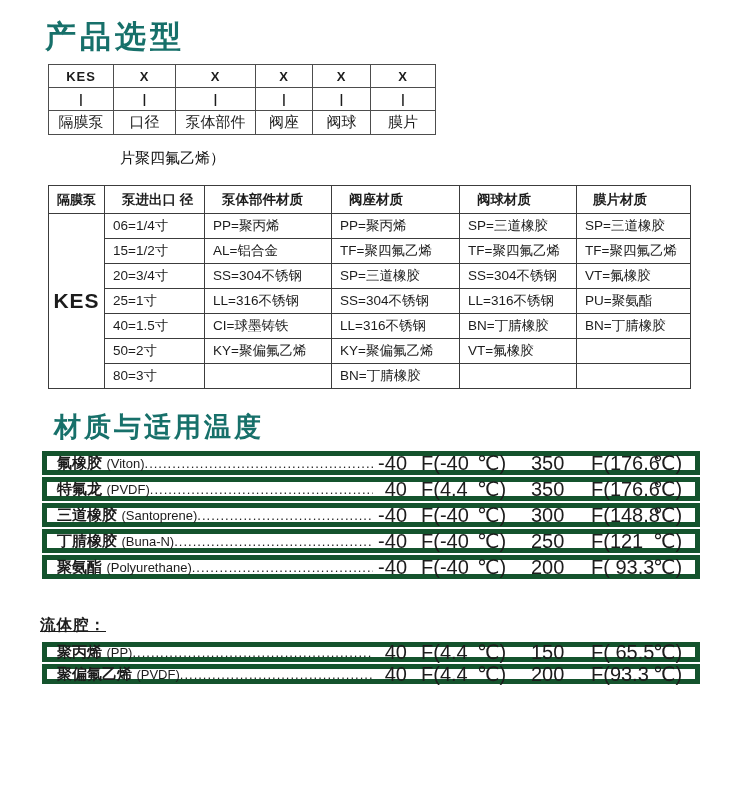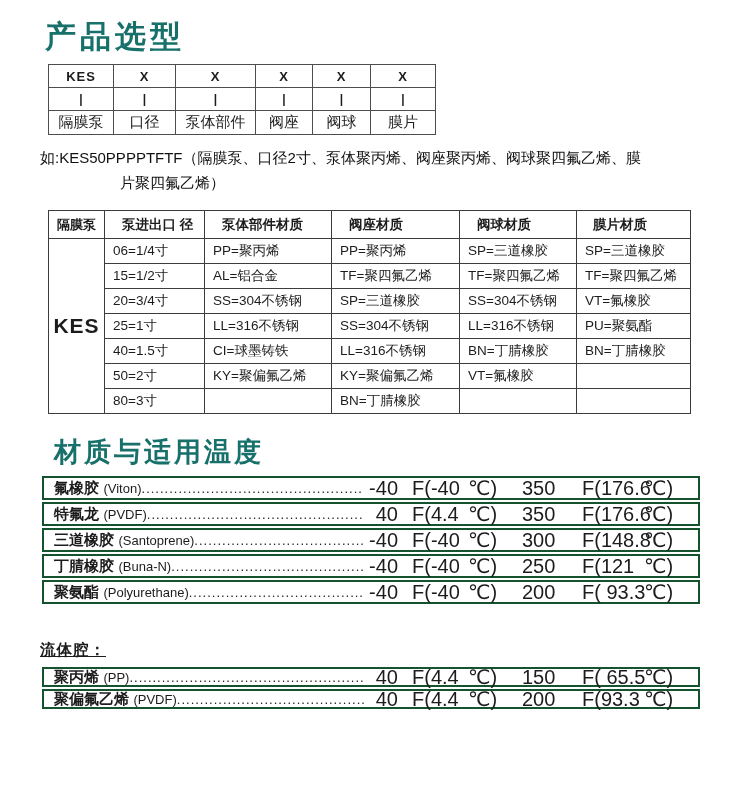--- a/index.html
+++ b/index.html
@@ -49,22 +49,22 @@
   .sel-table th.c-last { padding-left:16px; }
   .sel-table td { height:25px; padding:0 0 0 8px; }
   .sel-table td.kes-cell {
     text-align:center; padding:0; font-size:21px; font-weight:bold; letter-spacing:1px;
   }
 
   
   .temp-table { width:658px; margin-top:6px; margin-left:2px; }
   .trow {
     display:flex; align-items:center;
-    border:2px solid #14532d; margin-bottom:2px;
-    height:24px; padding:0 24px 0 10px; background:#fff;
+    border:5px solid #14532d; margin-bottom:2px;
+    height:24px; padding:0 12px 0 10px; background:#fff;
   }
   .temp-table.tall .trow { height:20px; }
   .mname { font-weight:bold; font-size:15px; white-space:nowrap; flex:none; }
   .men  { font-weight:normal; font-size:13px; }
   .leader { flex:1; overflow:hidden; white-space:nowrap; font-size:13px; letter-spacing:1px; color:#222; }
   .leader::after {
     content:"......................................................................................................................................";
   }
   .v { white-space:nowrap; font-size:20px; flex:none; }
   .low-f  { width:34px; text-align:right; }
@@ -113,21 +113,20 @@
       <td>口径</td>
       <td>泵体部件</td>
       <td>阀座</td>
       <td>阀球</td>
       <td>膜片</td>
     </tr>
   </tbody>
     </table>
 
   <div class="example">
-    <div>如:KES50PPPPTFTF（隔膜泵、口径2寸、泵体聚丙烯、阀座聚丙烯、阀球聚四氟乙烯、膜</div>
     <div class="line2">片聚四氟乙烯）</div>
   </div>
 
   <table class="sel-table">
     <colgroup>
       <col style="width:56px">
         <col style="width:100px">
         <col style="width:127px">
       <col style="width:128px">
         <col style="width:117px">

